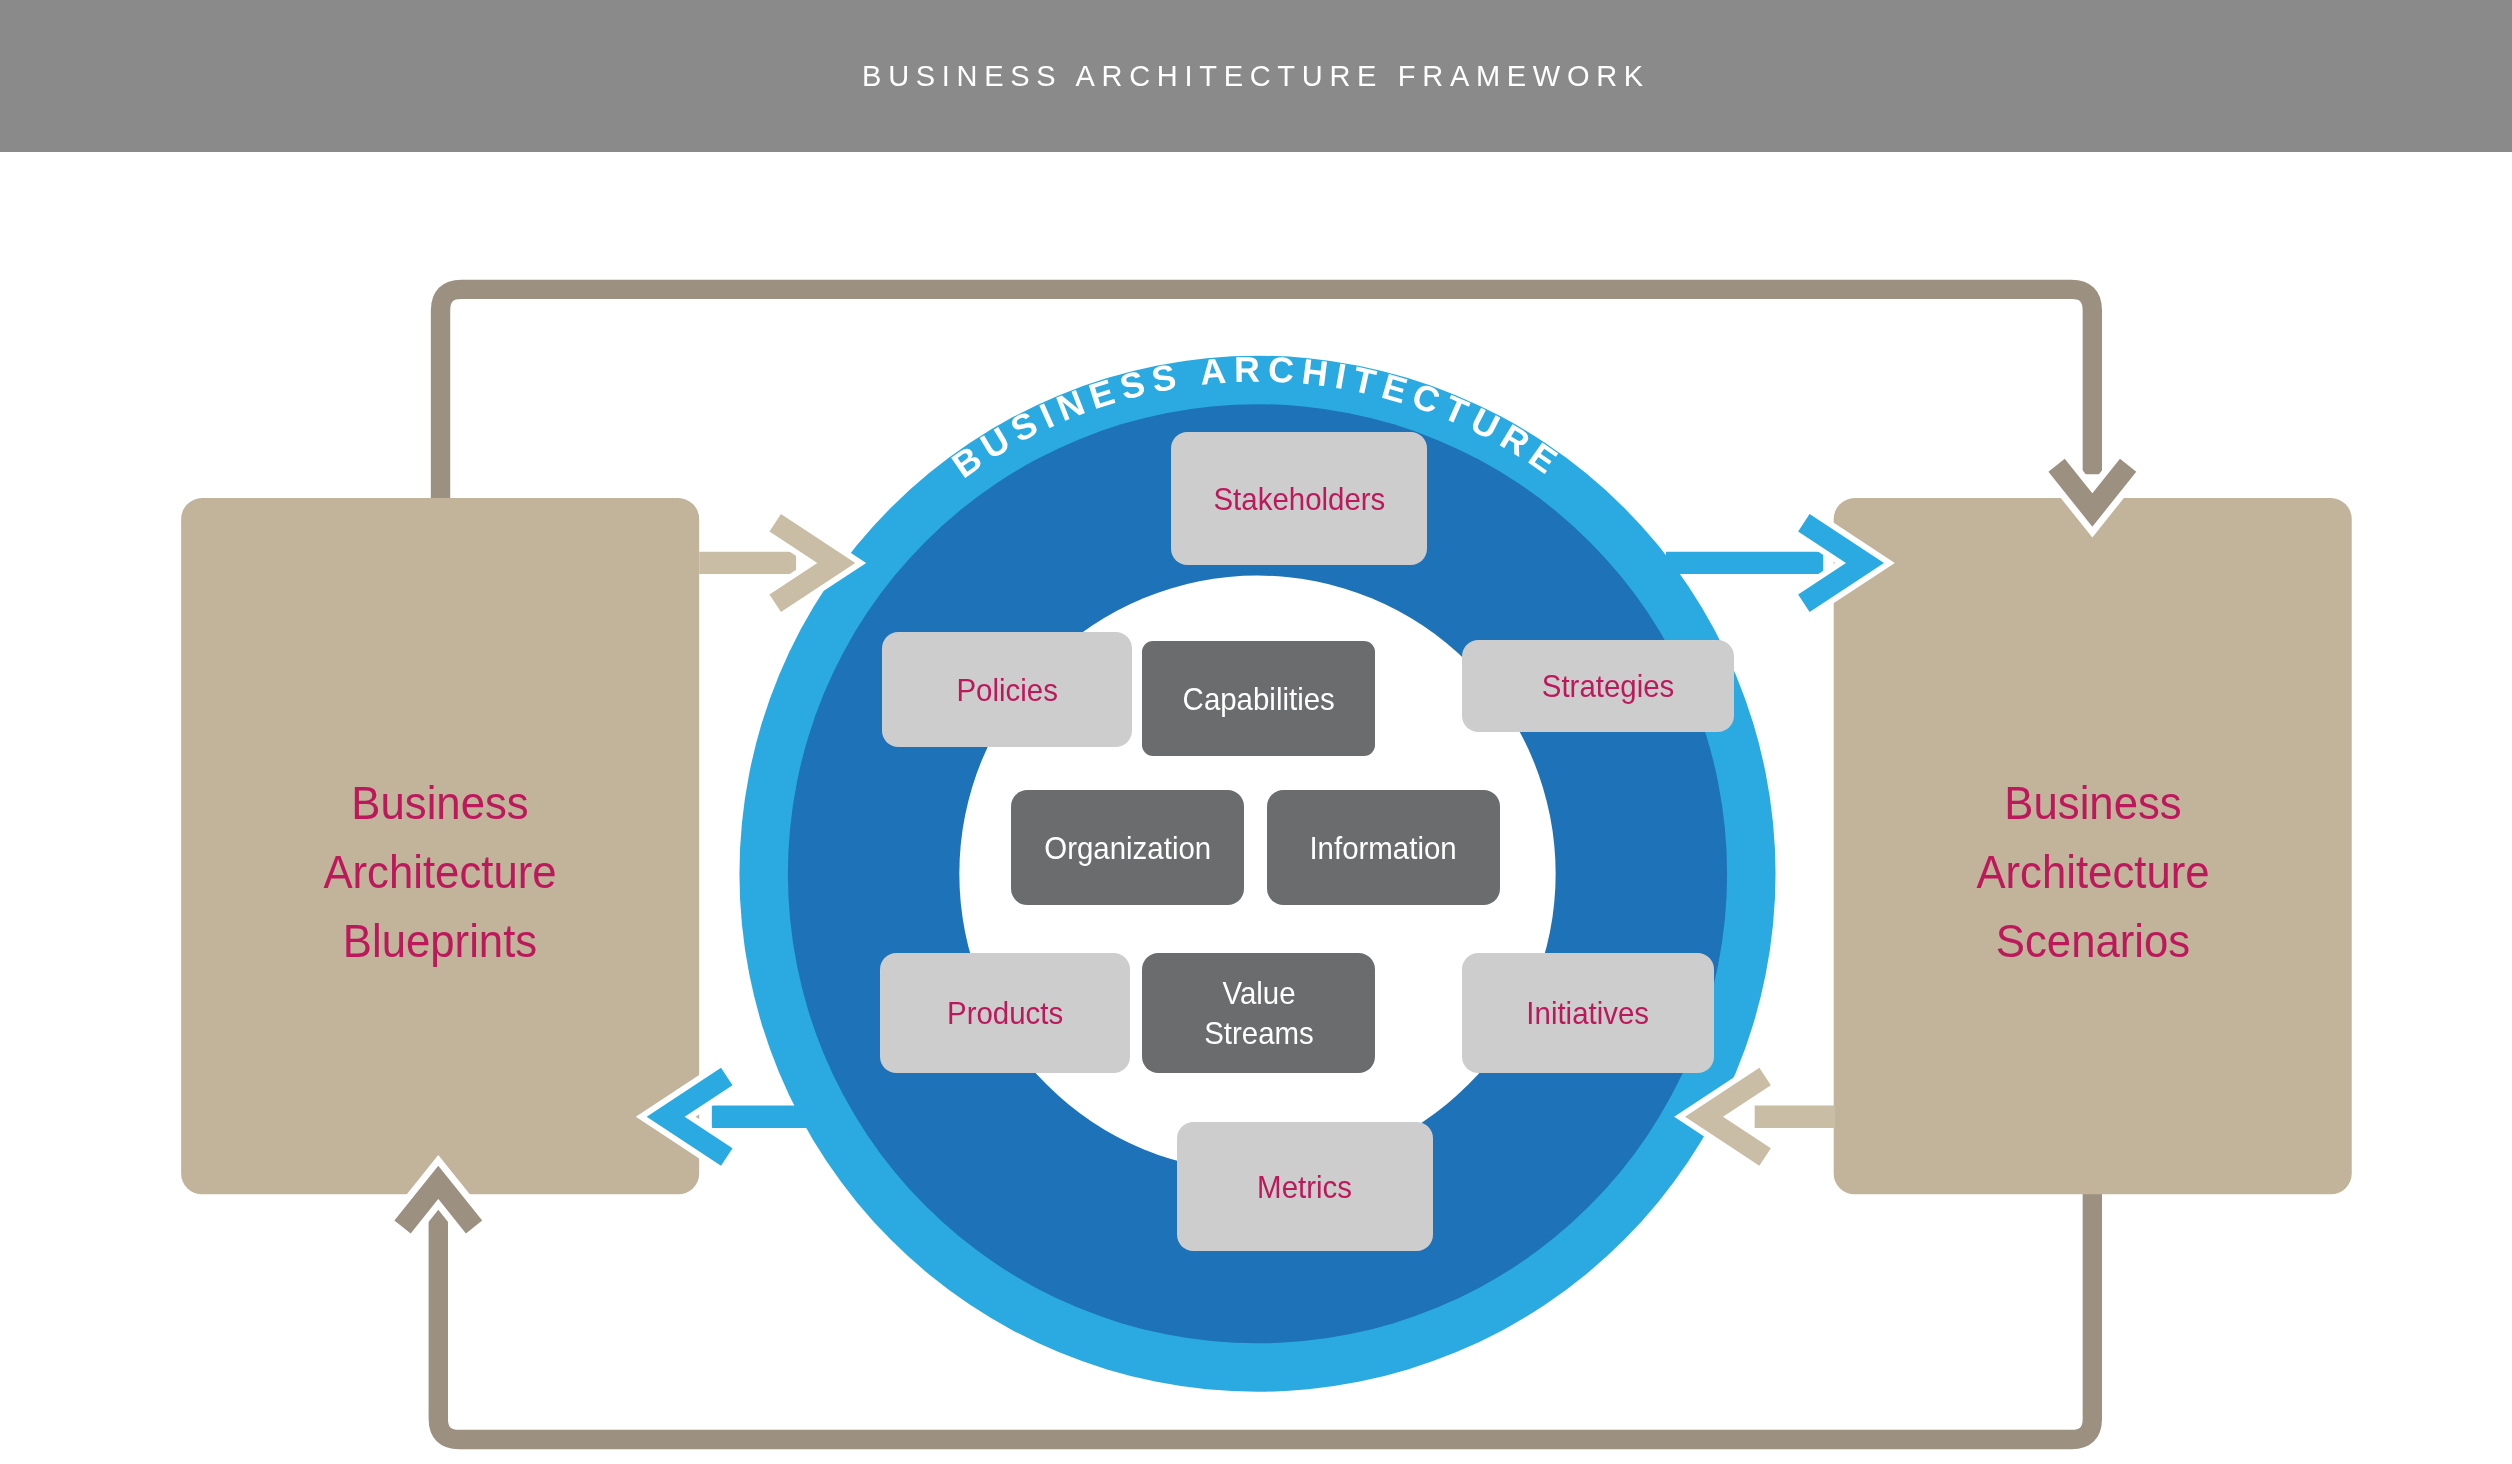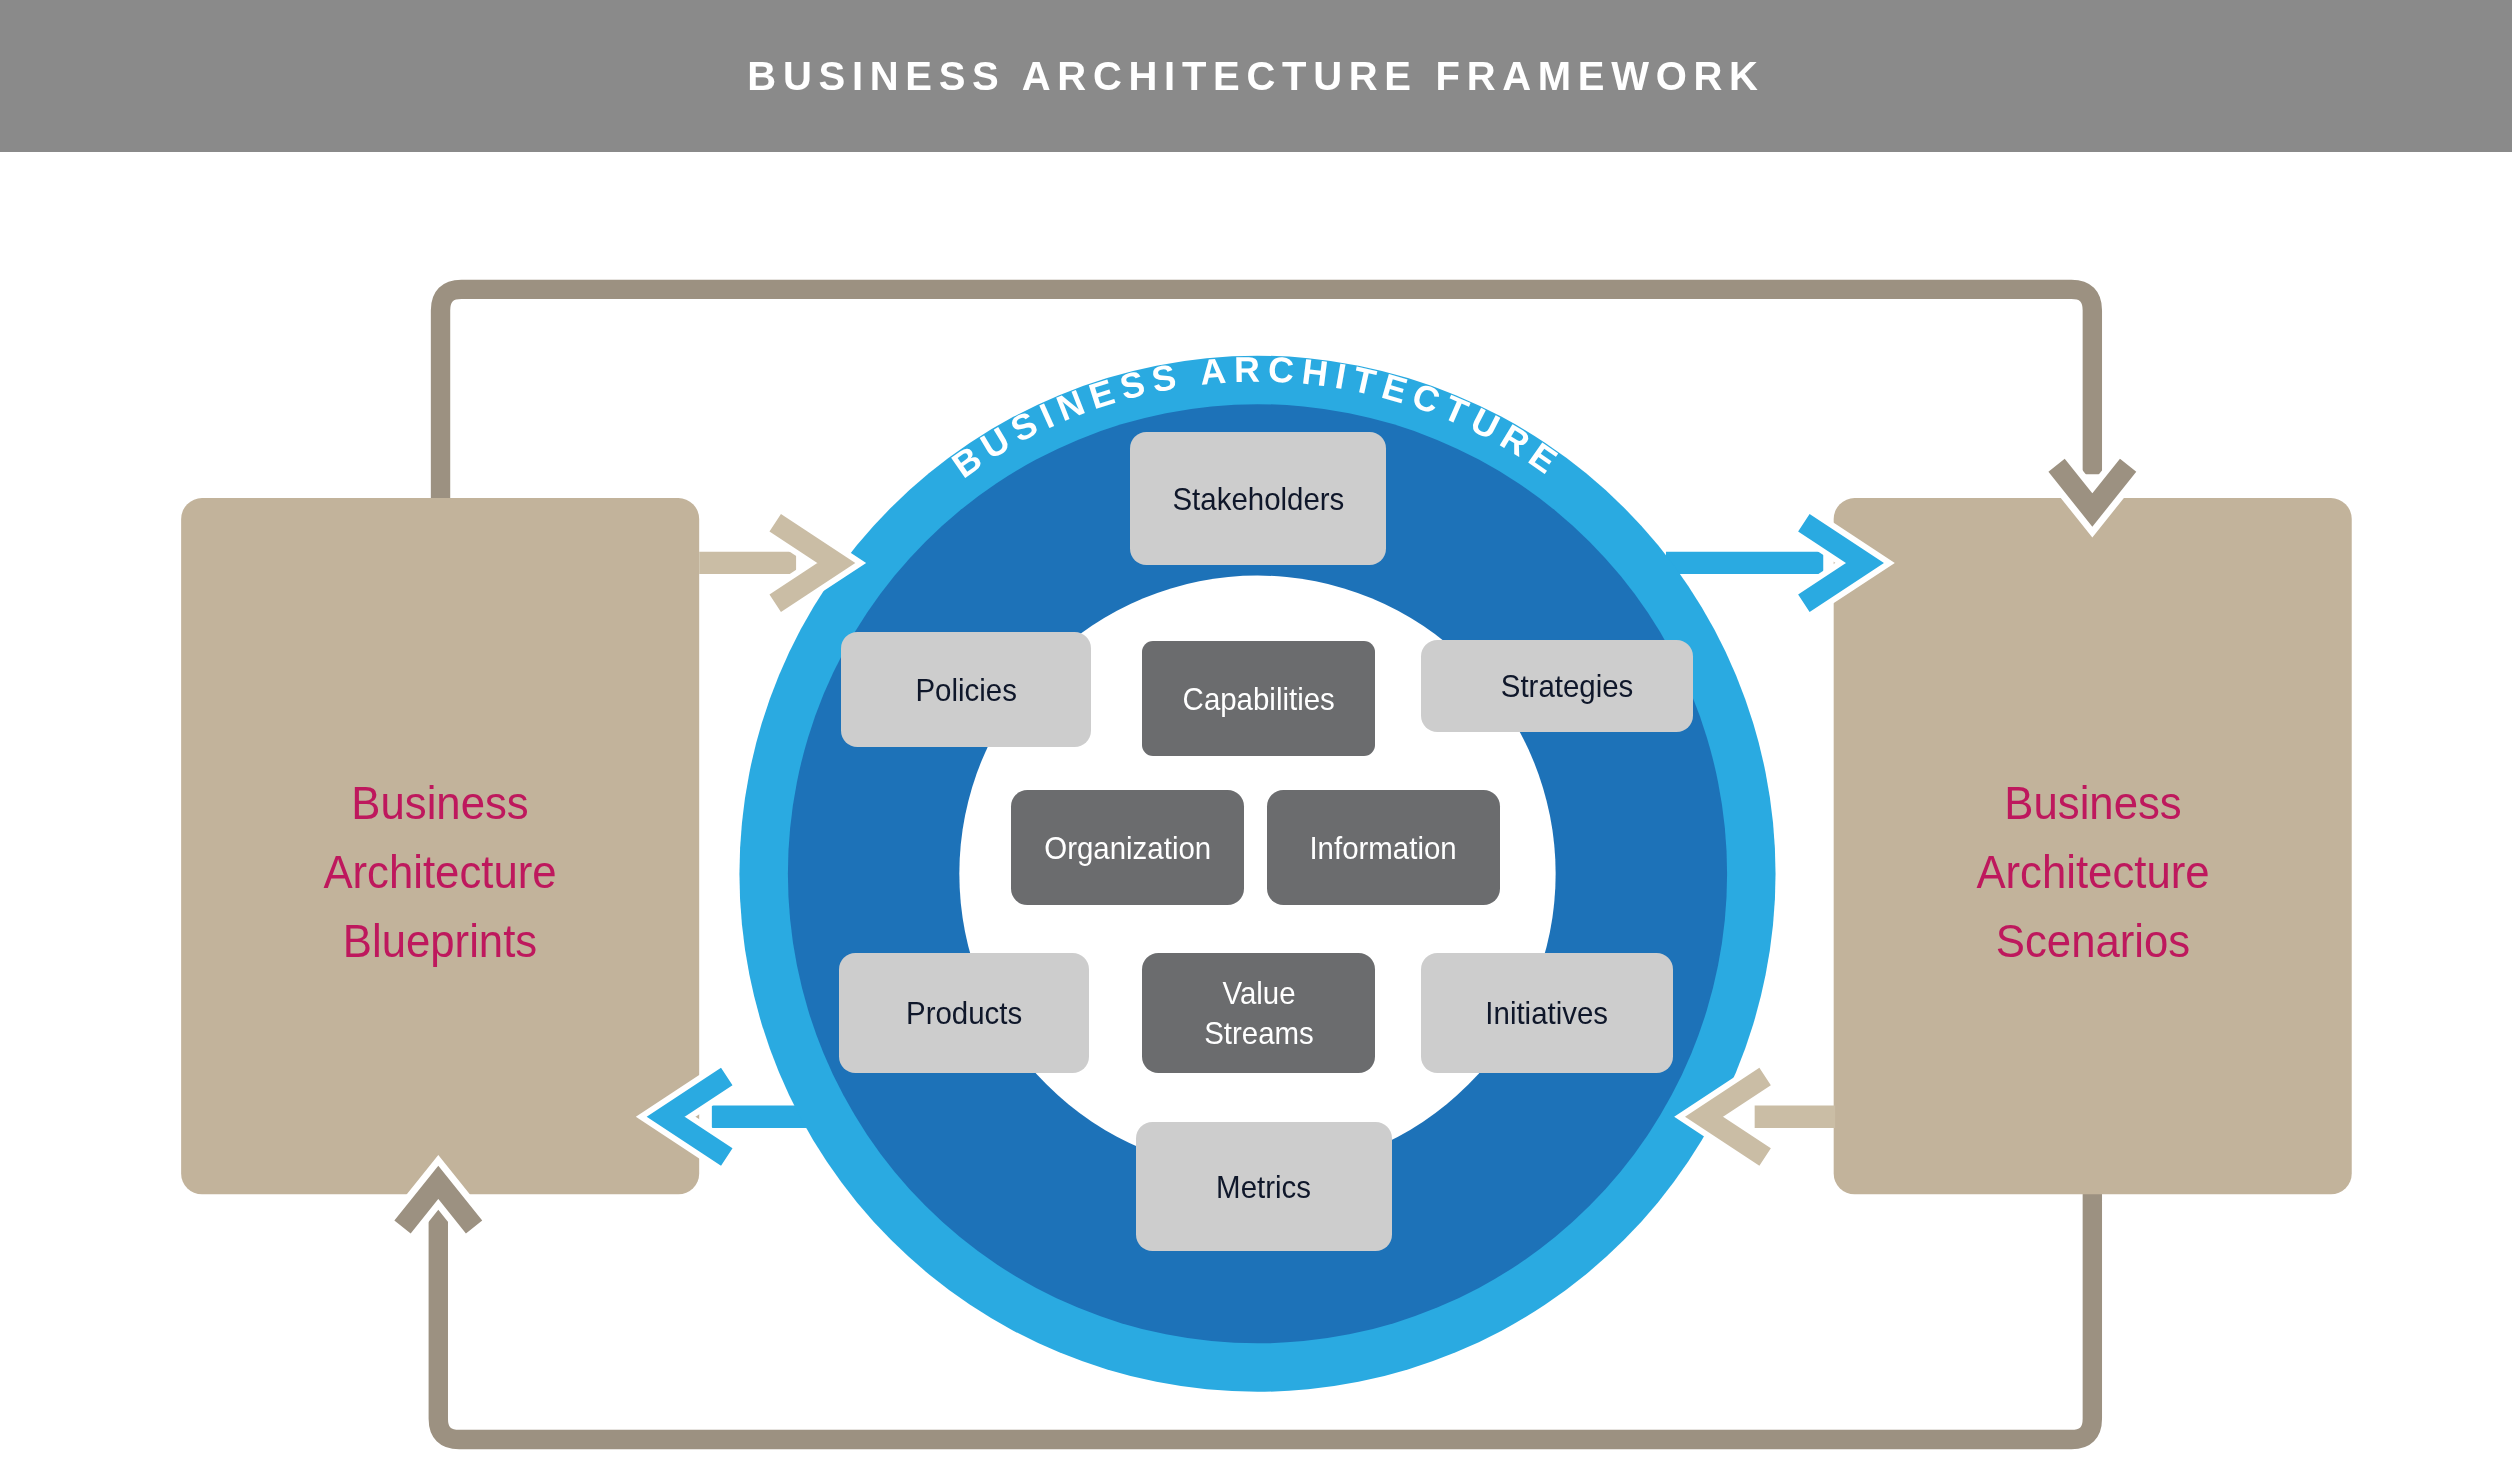--- a/index.html
+++ b/index.html
@@ -1,23 +1,23 @@
 <!DOCTYPE html>
 <html style="font-size:12px"><head>
 <meta charset="utf-8">
 <style>
   html,body{margin:0;padding:0;background:#ffffff;}
   body{width:2512px;height:1465px;position:relative;font-family:"Liberation Sans","DejaVu Sans",sans-serif;overflow:hidden;}
   .banner{position:absolute;left:0;top:0;width:2512px;height:152px;background:#8a8a8a;display:flex;align-items:center;justify-content:center;}
-  .banner .title{color:#ffffff;font-size:40px;font-weight:bold;letter-spacing:6.7px;}
+  .banner .title{color:#ffffff;font-size:29px;font-weight:normal;letter-spacing:6.7px;}
   svg.diagram{position:absolute;left:0;top:0;width:2512px;height:1465px;}
   .tanlabel{position:absolute;display:flex;align-items:center;justify-content:center;text-align:center;color:#be185d;margin-top:26px;}
   .tanlabel .t{display:inline-block;width:388px;font-size:46px;line-height:1.5;transform:scaleX(.95);}
   .corebox{position:absolute;display:flex;align-items:center;justify-content:center;text-align:center;border-radius:16.4px;}
-  .corebox.light{background:#cdcdcd;color:#0f172a;}
+  .corebox.light{background:#cdcdcd;color:#be185d;margin-left:41px;}
   .corebox.dark{background:#6b6c6e;color:#ffffff;}
   .corebox .t{display:inline-block;font-size:32px;line-height:1.25;transform:scaleX(.92);}
   .corebox.vs .t{width:134px;}
   .arcword{font-size:48px;font-weight:bold;letter-spacing:10px;fill:#ffffff;}
 </style>
 </head>
 <body>
 
 <div class="banner">
   <div class="title">BUSINESS ARCHITECTURE FRAMEWORK</div>

